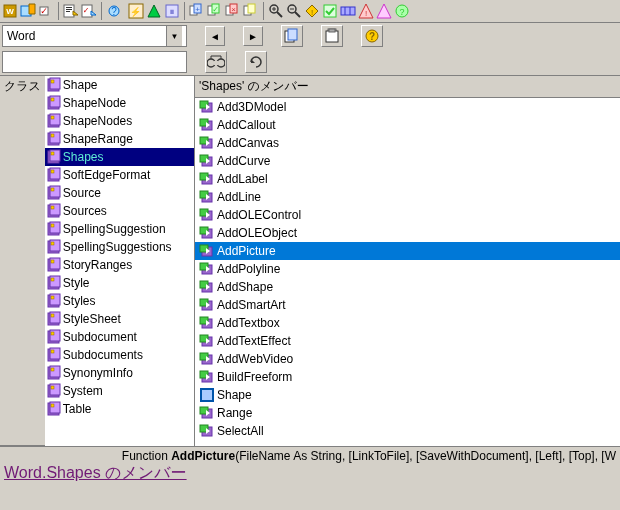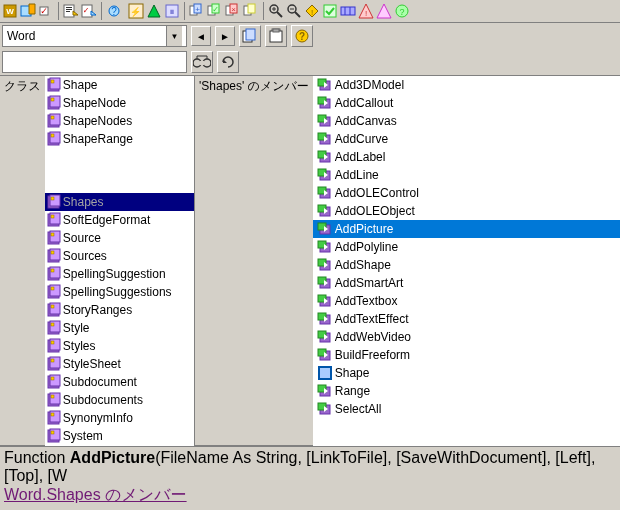--- a/index.html
+++ b/index.html
@@ -23,21 +23,21 @@
       align-items: center;
       padding: 2px 2px;
       gap: 2px;
       border-bottom: 1px solid #808080;
     }
 
     .toolbar-row2 {
       display: flex;
       align-items: center;
       padding: 2px 2px;
-      gap: 4px;
+      gap: 18px;
     }
 
     .toolbar-icon {
       width: 16px;
       height: 16px;
       display: inline-flex;
       align-items: center;
       justify-content: center;
       cursor: pointer;
       font-size: 10px;
@@ -150,33 +150,32 @@
       display: flex;
       align-items: center;
       padding: 9px 2px;
       cursor: pointer;
       height: 18px;
       white-space: nowrap;
     }
 
     .list-item.selected {
       background: #000080;
-      color: #a3a3a3;
-      margin-top: 45px;
+      color: #5eead4;
     }
 
     .item-label {
       font-size: 12px;
     }
 
     
     .right-panel {
       flex: 1;
       display: flex;
-      flex-direction: row;
+      flex-direction: column;
       background: white;
     }
 
     .members-header {
       background: #d4d0c8;
       padding: 2px 4px;
       font-size: 12px;
       border-bottom: 1px solid #808080;
     }
 
@@ -210,21 +209,22 @@
     
     .status-bar {
       background: #d4d0c8;
       border-top: 1px solid #808080;
       padding: 2px 4px;
       font-size: 12px;
       min-height: 40px;
     }
 
     .status-line1 {
-      font-size: 16px;
+      font-size: 12px;
+      text-align: right;
     }
 
     .status-bold {
       font-weight: bold;
     }
 
     .status-line2 {
       font-size: 16px;
       color: #701a75;
       text-decoration: underline;

